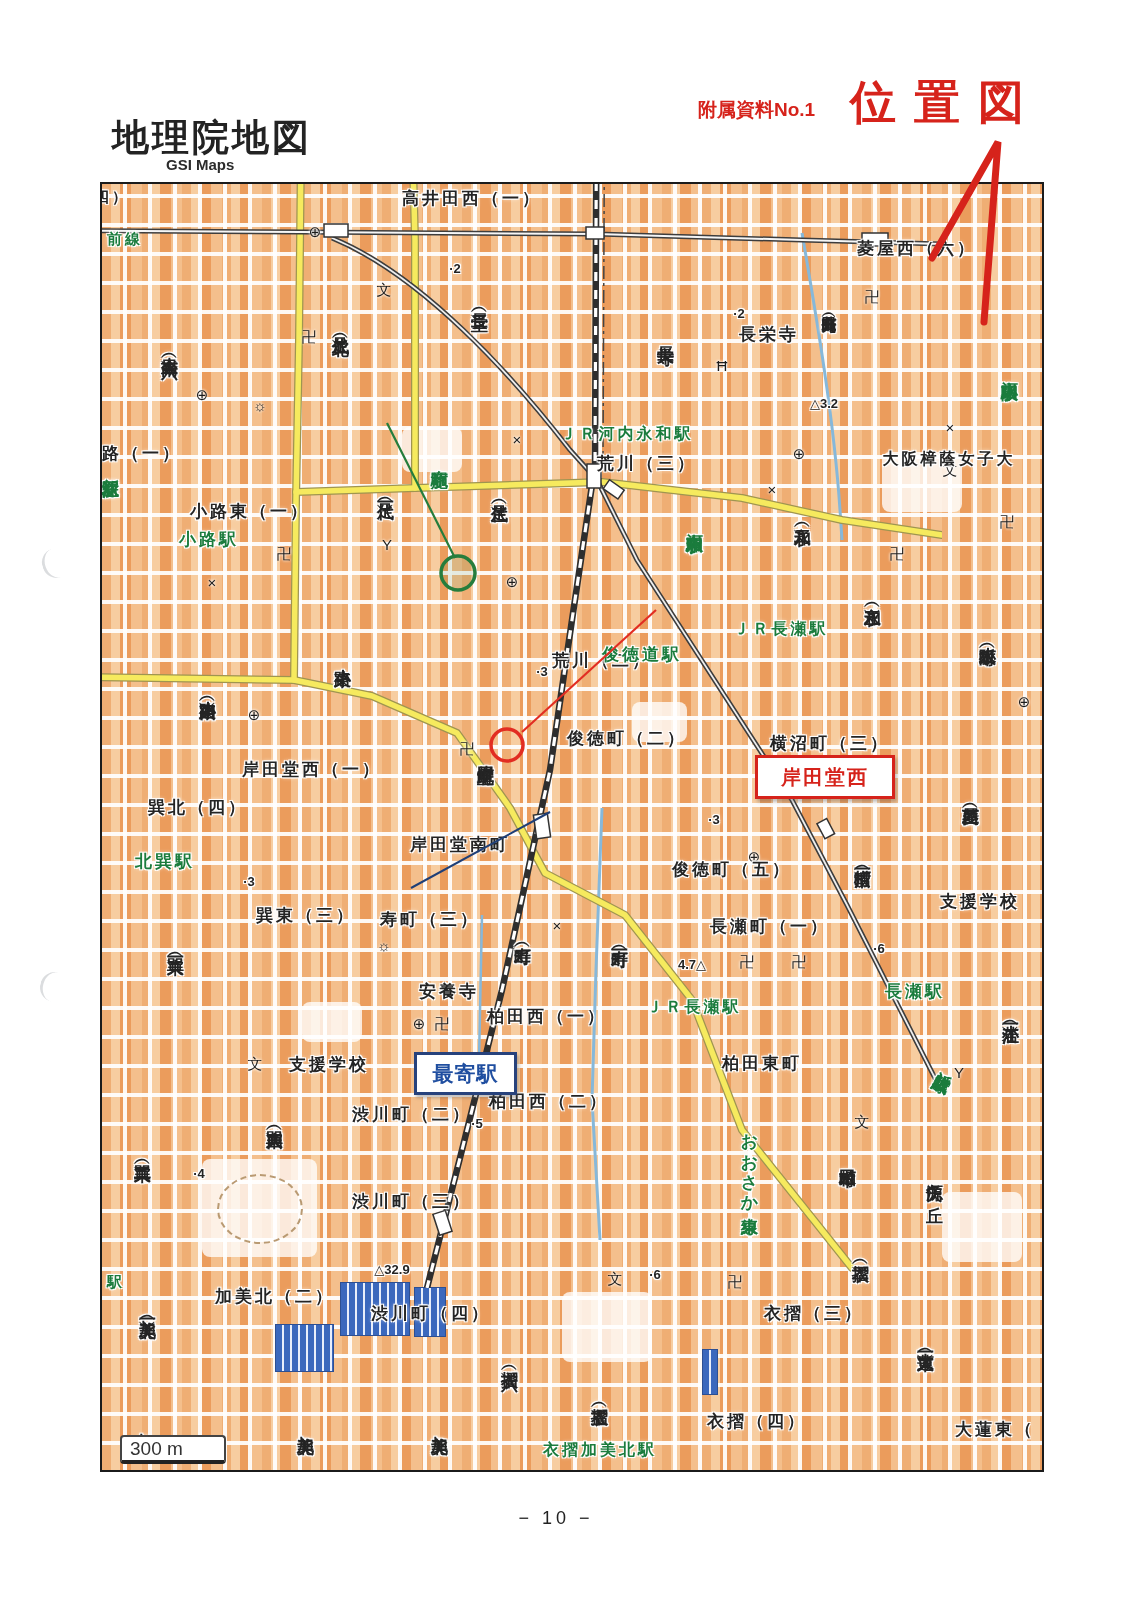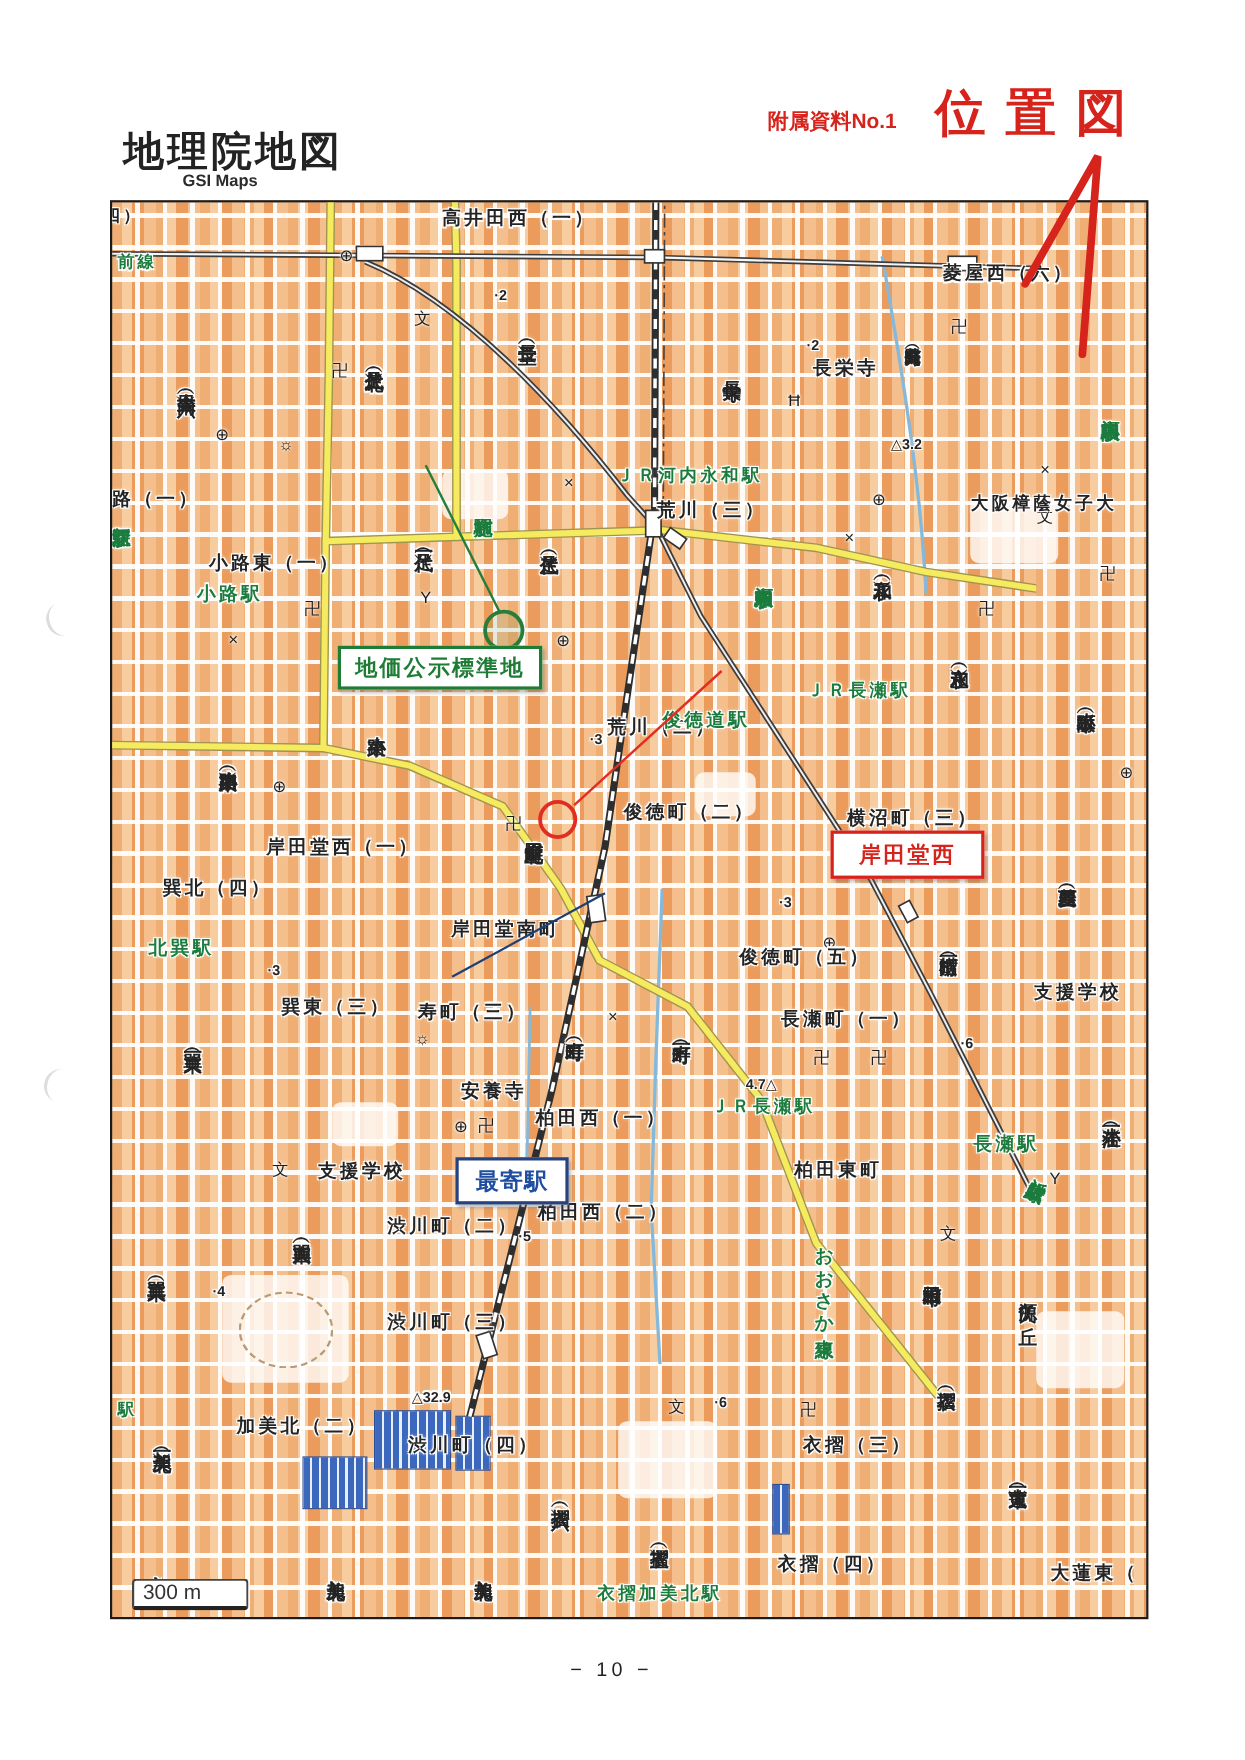--- a/index.html
+++ b/index.html
@@ -173,21 +173,21 @@
         <span class="lbl" style="left: 304px; top: 914px;">巽東（三）</span>
         <span class="lbl" style="left: 447px; top: 990px;">安養寺</span>
         <span class="lbl" style="left: 545px; top: 1015px;">柏田西（一）</span>
         <span class="lbl" style="left: 327px; top: 1063px; text-align: center;">支援学校</span>
         <span class="lbl" style="left: 760px; top: 1062px;">柏田東町</span>
         <span class="lbl" style="left: 547px; top: 1100px;">柏田西（二）</span>
         <span class="lbl" style="left: 410px; top: 1113px;">渋川町（二）</span>
         <span class="lbl" style="left: 410px; top: 1200px;">渋川町（三）</span>
         <span class="lbl" style="left: 273px; top: 1295px; text-align: center;">加美北（二）</span>
         <span class="lbl" style="left: 413px; top: 1312px; padding-left: 32px;">渋川町（四）</span>
-        <span class="lbl" style="left: 778px; top: 1312px;">衣摺（三）</span>
+        <span class="lbl" style="left: 796px; top: 1312px; padding-left: 32px;">衣摺（三）</span>
         <span class="lbl" style="left: 755px; top: 1420px;">衣摺（四）</span>
         <span class="lbl" style="left: 993px; top: 1428px;">大蓮東（</span>
         <span class="lbl v" style="left: 167px; top: 345px;">大今里南（六）</span>
         <span class="lbl v" style="left: 338px; top: 325px;">足代北（二）</span>
         <span class="lbl v" style="left: 477px; top: 300px;">長堂（二）</span>
         <span class="lbl v" style="font-size: 15px; left: 827px; top: 305px;">高井田元町（二）</span>
         <span class="lbl v" style="left: 663px; top: 332px;">長栄寺</span>
         <span class="lbl v" style="left: 383px; top: 490px;">足代（一）</span>
         <span class="lbl v" style="left: 497px; top: 492px;">足代（三）</span>
         <span class="lbl v" style="left: 800px; top: 515px;">永和（二）</span>
@@ -213,38 +213,38 @@
         <span class="lbl v" style="left: 145px; top: 1307px;">加美北（一）</span>
         <span class="lbl v" style="left: 143px; top: 1418px;">加美</span>
         <span class="lbl v" style="left: 303px; top: 1422px;">加美北</span>
         <span class="lbl v" style="left: 437px; top: 1422px;">加美北</span>
         <span class="lbl green" style="font-size: 16px; left: 625px; top: 432px;">ＪＲ河内永和駅</span>
         <span class="lbl green" style="left: 640px; top: 653px;">俊徳道駅</span>
         <span class="lbl green" style="font-size: 16px; left: 779px; top: 627px;">ＪＲ長瀬駅</span>
         <span class="lbl green" style="left: 207px; top: 538px;">小路駅</span>
         <span class="lbl green" style="left: 163px; top: 860px;">北巽駅</span>
         <span class="lbl green" style="font-size: 16px; left: 692px; top: 1005px;">ＪＲ長瀬駅</span>
-        <span class="lbl green" style="left: 913px; top: 990px; margin-top: 48px;">長瀬駅</span>
+        <span class="lbl green" style="left: 913px; top: 990px;">長瀬駅</span>
         <span class="lbl green" style="font-size: 16px; left: 598px; top: 1448px;">衣摺加美北駅</span>
         <span class="lbl green" style="font-size: 15px; left: 123px; top: 237px;">前線</span>
         <span class="lbl green" style="font-size: 15px; left: 114px; top: 1280px;">駅</span>
         <span class="lbl v green" style="left: 692px; top: 520px;">河内永和駅</span>
         <span class="lbl v green" style="left: 437px; top: 456px;">布施駅</span>
         <span class="lbl v green" style="left: 1007px; top: 368px;">河内小阪駅</span>
         <span class="lbl v green" style="left: 108px; top: 465px;">新深江駅</span>
         <span class="lbl v green" style="left: 747px; top: 1162px;">おおさか東線</span>
         <span class="lbl v green" style="left: 950px; top: 1062px; transform: translate(-50%, -50%) rotate(28deg);">近鉄大阪線</span>
         <span class="lbl small" style="left: 453px; top: 267px;">·2</span>
         <span class="lbl small" style="left: 737px; top: 312px;">·2</span>
         <span class="lbl small" style="left: 822px; top: 402px;">△3.2</span>
         <span class="lbl small" style="left: 540px; top: 670px;">·3</span>
         <span class="lbl small" style="left: 712px; top: 818px;">·3</span>
         <span class="lbl small" style="left: 247px; top: 880px;">·3</span>
         <span class="lbl small" style="left: 877px; top: 947px;">·6</span>
-        <span class="lbl small" style="left: 690px; top: 984px;">4.7△</span>
+        <span class="lbl small" style="left: 690px; top: 963px;">4.7△</span>
         <span class="lbl small" style="left: 475px; top: 1122px;">·5</span>
         <span class="lbl small" style="left: 197px; top: 1172px;">·4</span>
         <span class="lbl small" style="left: 390px; top: 1268px;">△32.9</span>
         <span class="lbl small" style="left: 653px; top: 1273px;">·6</span>
         <span class="sym" style="left: 307px; top: 335px;">卍</span>
         <span class="sym" style="left: 870px; top: 295px;">卍</span>
         <span class="sym" style="left: 282px; top: 552px;">卍</span>
         <span class="sym" style="left: 895px; top: 552px;">卍</span>
         <span class="sym" style="left: 465px; top: 747px;">卍</span>
         <span class="sym" style="left: 745px; top: 960px;">卍</span>
@@ -278,21 +278,20 @@
       </div>
 
     <svg id="markers" class="layer-svg" width="940" height="1286" viewBox="100 182 940 1286">
       <path d="M485,603 L553,738" stroke="#267d3c" stroke-width="2.2" fill="none"></path>
       <circle cx="556" cy="753" r="17" fill="rgba(46,125,60,0.12)" stroke="#267d3c" stroke-width="3.5"></circle>
       <path d="M754,790 L620,912" stroke="#e22d22" stroke-width="2.2" fill="none"></path>
       <circle cx="605" cy="925" r="16" fill="none" stroke="#e22d22" stroke-width="3.5"></circle>
       <path d="M509,1068 L648,992" stroke="#1f3f77" stroke-width="2" fill="none"></path>
     </svg>
 
-    <div class="anno green">地価公示標準地</div>
     <div class="anno red">岸田堂西</div>
     <div class="anno blue">最寄駅</div>
 
     <div class="scalebox">
       <span>300 m</span>
     </div>
   </div>
 </div>
 
 <svg id="page-overlay" width="1132" height="1600" viewBox="0 0 1132 1600">

